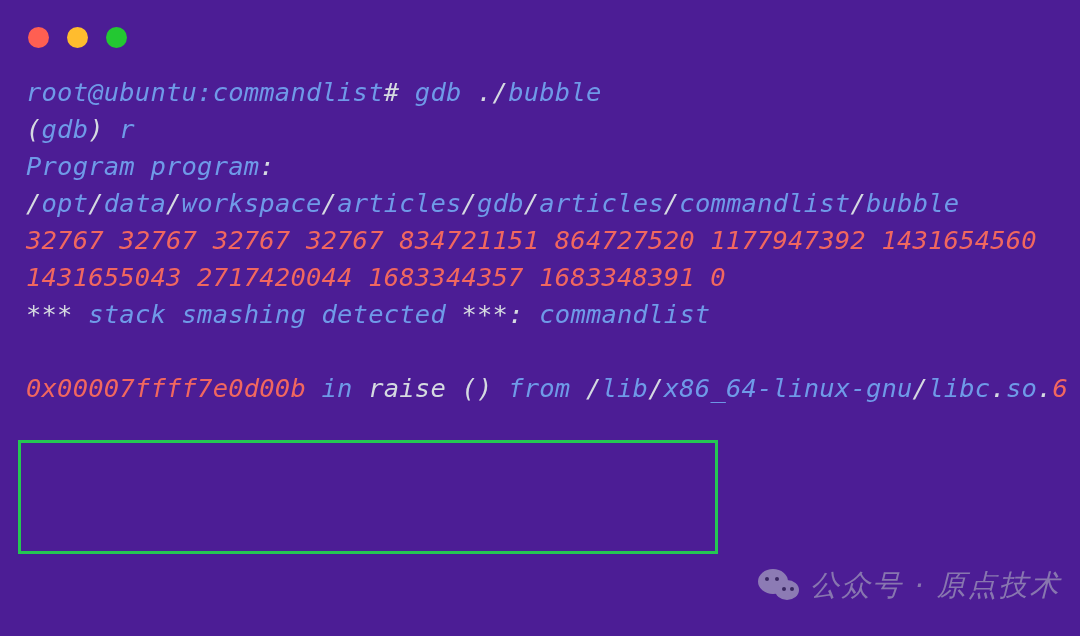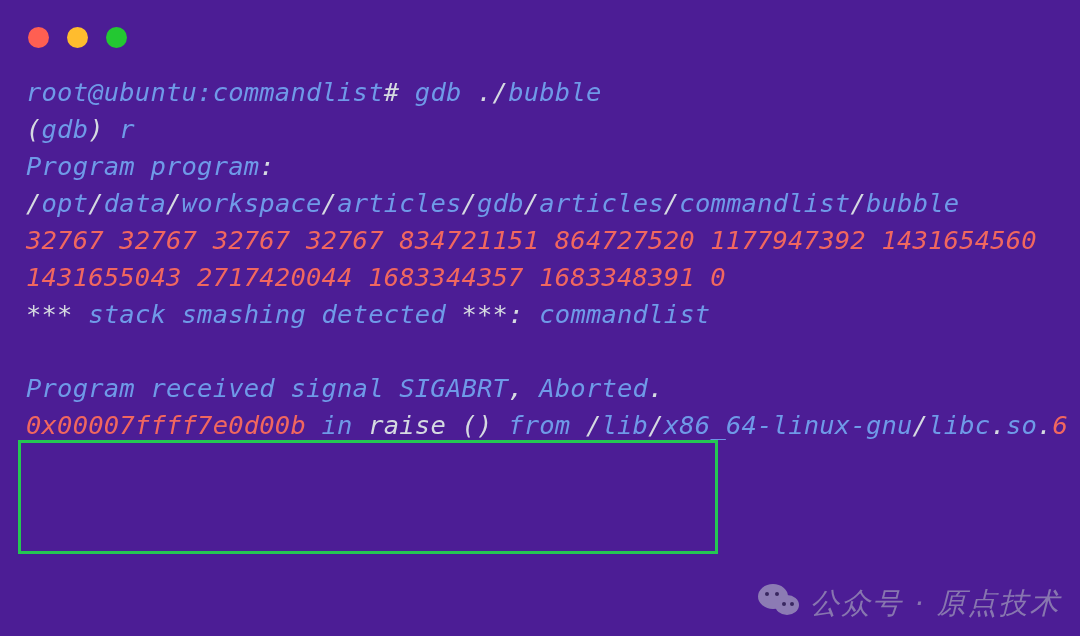--- a/index.html
+++ b/index.html
@@ -79,23 +79,23 @@
 
   #highlight-lines {
     position: relative;
     z-index: 5;
   }
 
   
   #watermark {
     position: absolute;
     left: 758px;
-    top: 584px;
+    top: 566px;
     display: flex;
-    align-items: flex-start;
+    align-items: center;
     opacity: 0.55;
     z-index: 6;
     pointer-events: none;
   }
   #watermark .wm-text {
     font-family: "DejaVu Sans", "Liberation Sans", sans-serif;
     font-size: 29px;
     color: #b9bfc6;
     letter-spacing: 2px;
     margin-left: 6px;
@@ -145,21 +145,20 @@
         <div class="line"><span class="white">(</span><span class="blue">gdb</span><span class="white">)</span><span class="white"> </span><span class="blue">r</span></div>
         <div class="line"><span class="blue">Program program</span><span class="white">:</span></div>
         <div class="line"><span class="white">/</span><span class="blue">opt</span><span class="white">/</span><span class="blue">data</span><span class="white">/</span><span class="blue">workspace</span><span class="white">/</span><span class="blue">articles</span><span class="white">/</span><span class="blue">gdb</span><span class="white">/</span><span class="blue">articles</span><span class="white">/</span><span class="blue">commandlist</span><span class="white">/</span><span class="blue">bubble</span></div>
         <div class="line"><span class="red">32767 32767 32767 32767 834721151 864727520 1177947392 1431654560</span></div>
         <div class="line"><span class="red">1431655043 2717420044 1683344357 1683348391 0</span></div>
       </div>
 
     <div id="highlight-lines">
         <div class="line"><span class="white">***</span><span class="white"> </span><span class="blue">stack smashing detected</span><span class="white"> </span><span class="white">***</span><span class="white">:</span><span class="white"> </span><span class="blue">commandlist</span></div>
         <div class="line"><span class="white"> </span></div>
-        <div class="line"><span class="blue">Program received signal SIGABRT</span><span class="white">,</span><span class="white"> </span><span class="blue">Aborted</span><span class="white">.</span></div>
       </div>
 
     <div id="trailing-lines">
         <div class="line"><span class="red">0x00007ffff7e0d00b</span><span class="white"> </span><span class="blue">in</span><span class="white"> </span><span class="white">raise ()</span><span class="white"> </span><span class="blue">from</span><span class="white"> </span><span class="white">/</span><span class="blue">lib</span><span class="white">/</span><span class="blue">x86_64-linux-gnu</span><span class="white">/</span><span class="blue">libc</span><span class="white">.</span><span class="blue">so</span><span class="white">.</span><span class="red">6</span></div>
       </div>
 
   </div>
 
   <div id="highlight-box"></div>
 

